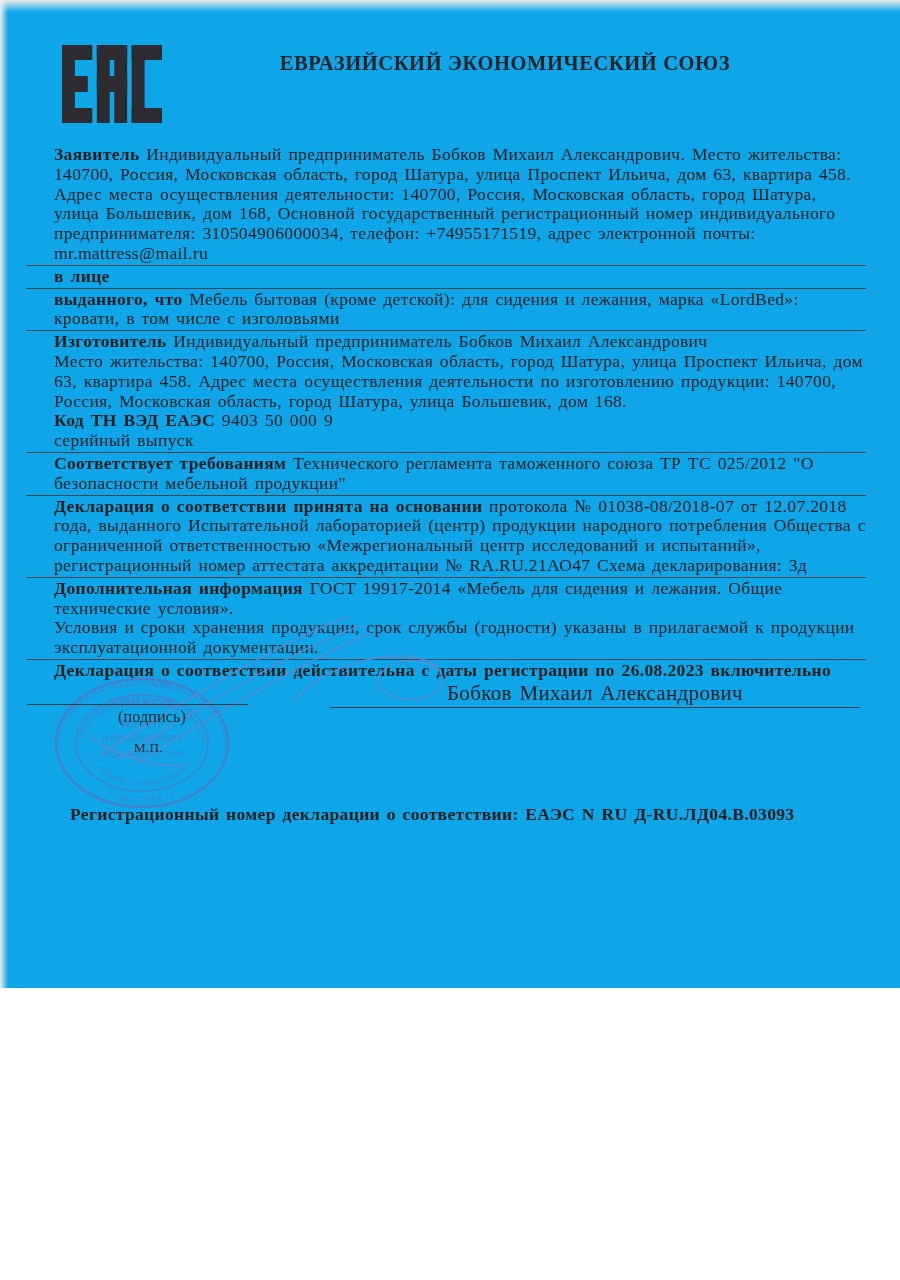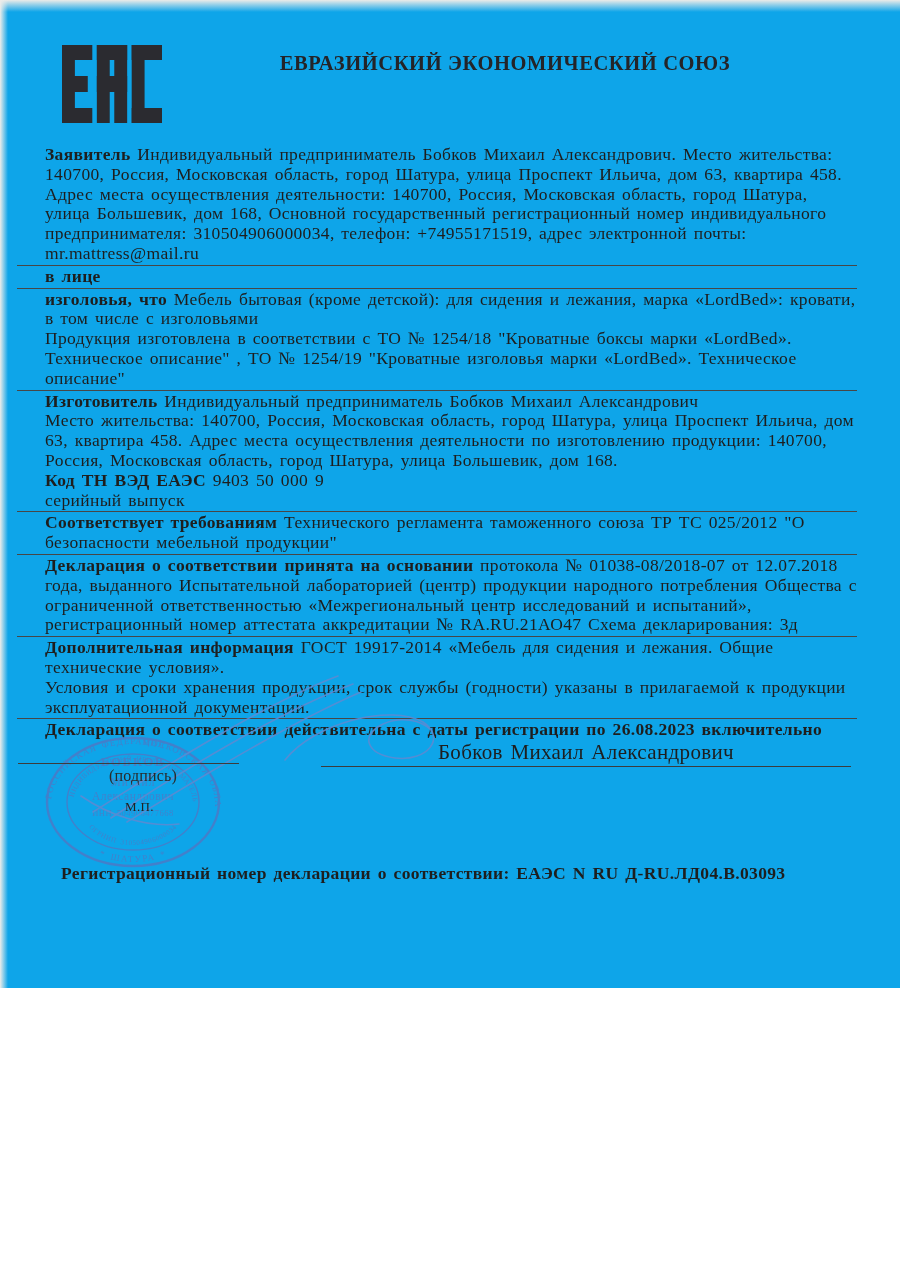--- a/index.html
+++ b/index.html
@@ -21,21 +21,21 @@
   }
   .page::after{ 
     content:""; position:absolute; left:0; top:0; bottom:0; width:8px;
     background:linear-gradient(90deg,#ededea, rgba(255,255,255,0)); pointer-events:none;
   }
   .header { position:absolute; left:0; top:0; width:900px; height:145px; }
   .eac-logo { position:absolute; left:62px; top:45px; }
   .title { position:absolute; left:170px; top:48px; width:670px; text-align:center;
            font-weight:bold; font-size:20.5px; line-height:31px; letter-spacing:0.6px; color:#242428; }
   .content {
-    position:absolute; left:45px; top:145px; width:812px;
+    position:absolute; left:54px; top:145px; width:812px;
     font-size:17.5px; line-height:19.8px; letter-spacing:0.35px; word-spacing:2px;
   }
   p.sec { margin:0; }
   .blk { display:block; }
   b { font-weight:bold; }
   .bold { font-weight:bold; }
   .rule { border:0; border-top:1.5px solid #474747; margin:1px 0 1px -28px; width:840px; height:0; }
 
   .sig { position:relative; height:108px; width:812px; }
   .stamp-svg { position:absolute; left:-10px; top:-6px; z-index:1; pointer-events:none; }
@@ -77,21 +77,21 @@
   </div>
 
   <div class="content">
 
     <p class="sec"><b>Заявитель</b> <span>Индивидуальный предприниматель Бобков Михаил Александрович. Место жительства: 140700, Россия, Московская область, город Шатура, улица Проспект Ильича, дом 63, квартира 458. Адрес места осуществления деятельности: 140700, Россия, Московская область, город Шатура, улица Большевик, дом 168, Основной государственный регистрационный номер индивидуального предпринимателя: 310504906000034, телефон: +74955171519, адрес электронной почты: mr.mattress@mail.ru</span></p>
     <div class="rule"></div>
 
     <p class="sec"><b>в лице</b></p>
     <div class="rule"></div>
 
-    <p class="sec"><b>изголовья, что</b> <span>Мебель бытовая (кроме детской): для сидения и лежания, марка «LordBed»: кровати, в том числе с изголовьями</span><span class="blk">Продукция изготовлена в соответствии с ТО № 1254/18 "Кроватные боксы марки «LordBed». Техническое описание" , ТО № 1254/19 "Кроватные изголовья марки «LordBed». Техническое описание"</span></p>
+    <p class="sec"><b>выданного, что</b> <span>Мебель бытовая (кроме детской): для сидения и лежания, марка «LordBed»: кровати, в том числе с изголовьями</span></p>
     <div class="rule"></div>
 
     <p class="sec"><b>Изготовитель</b> <span>Индивидуальный предприниматель Бобков Михаил Александрович</span><span class="blk">Место жительства: 140700, Россия, Московская область, город Шатура, улица Проспект Ильича, дом 63, квартира 458. Адрес места осуществления деятельности по изготовлению продукции: 140700, Россия, Московская область, город Шатура, улица Большевик, дом 168.</span><span class="blk"><b>Код ТН ВЭД ЕАЭС</b> <span>9403 50 000 9</span></span><span class="blk">серийный выпуск</span></p>
     <div class="rule"></div>
 
     <p class="sec"><b>Соответствует требованиям</b> <span>Технического регламента таможенного союза ТР ТС 025/2012 "О безопасности мебельной продукции"</span></p>
     <div class="rule"></div>
 
     <p class="sec"><b>Декларация о соответствии принята на основании</b> <span>протокола № 01038-08/2018-07 от 12.07.2018 года, выданного Испытательной лабораторией (центр) продукции народного потребления Общества с ограниченной ответственностью «Межрегиональный центр исследований и испытаний», регистрационный номер аттестата аккредитации № RA.RU.21АО47 Схема декларирования: 3д</span></p>
     <div class="rule"></div>

